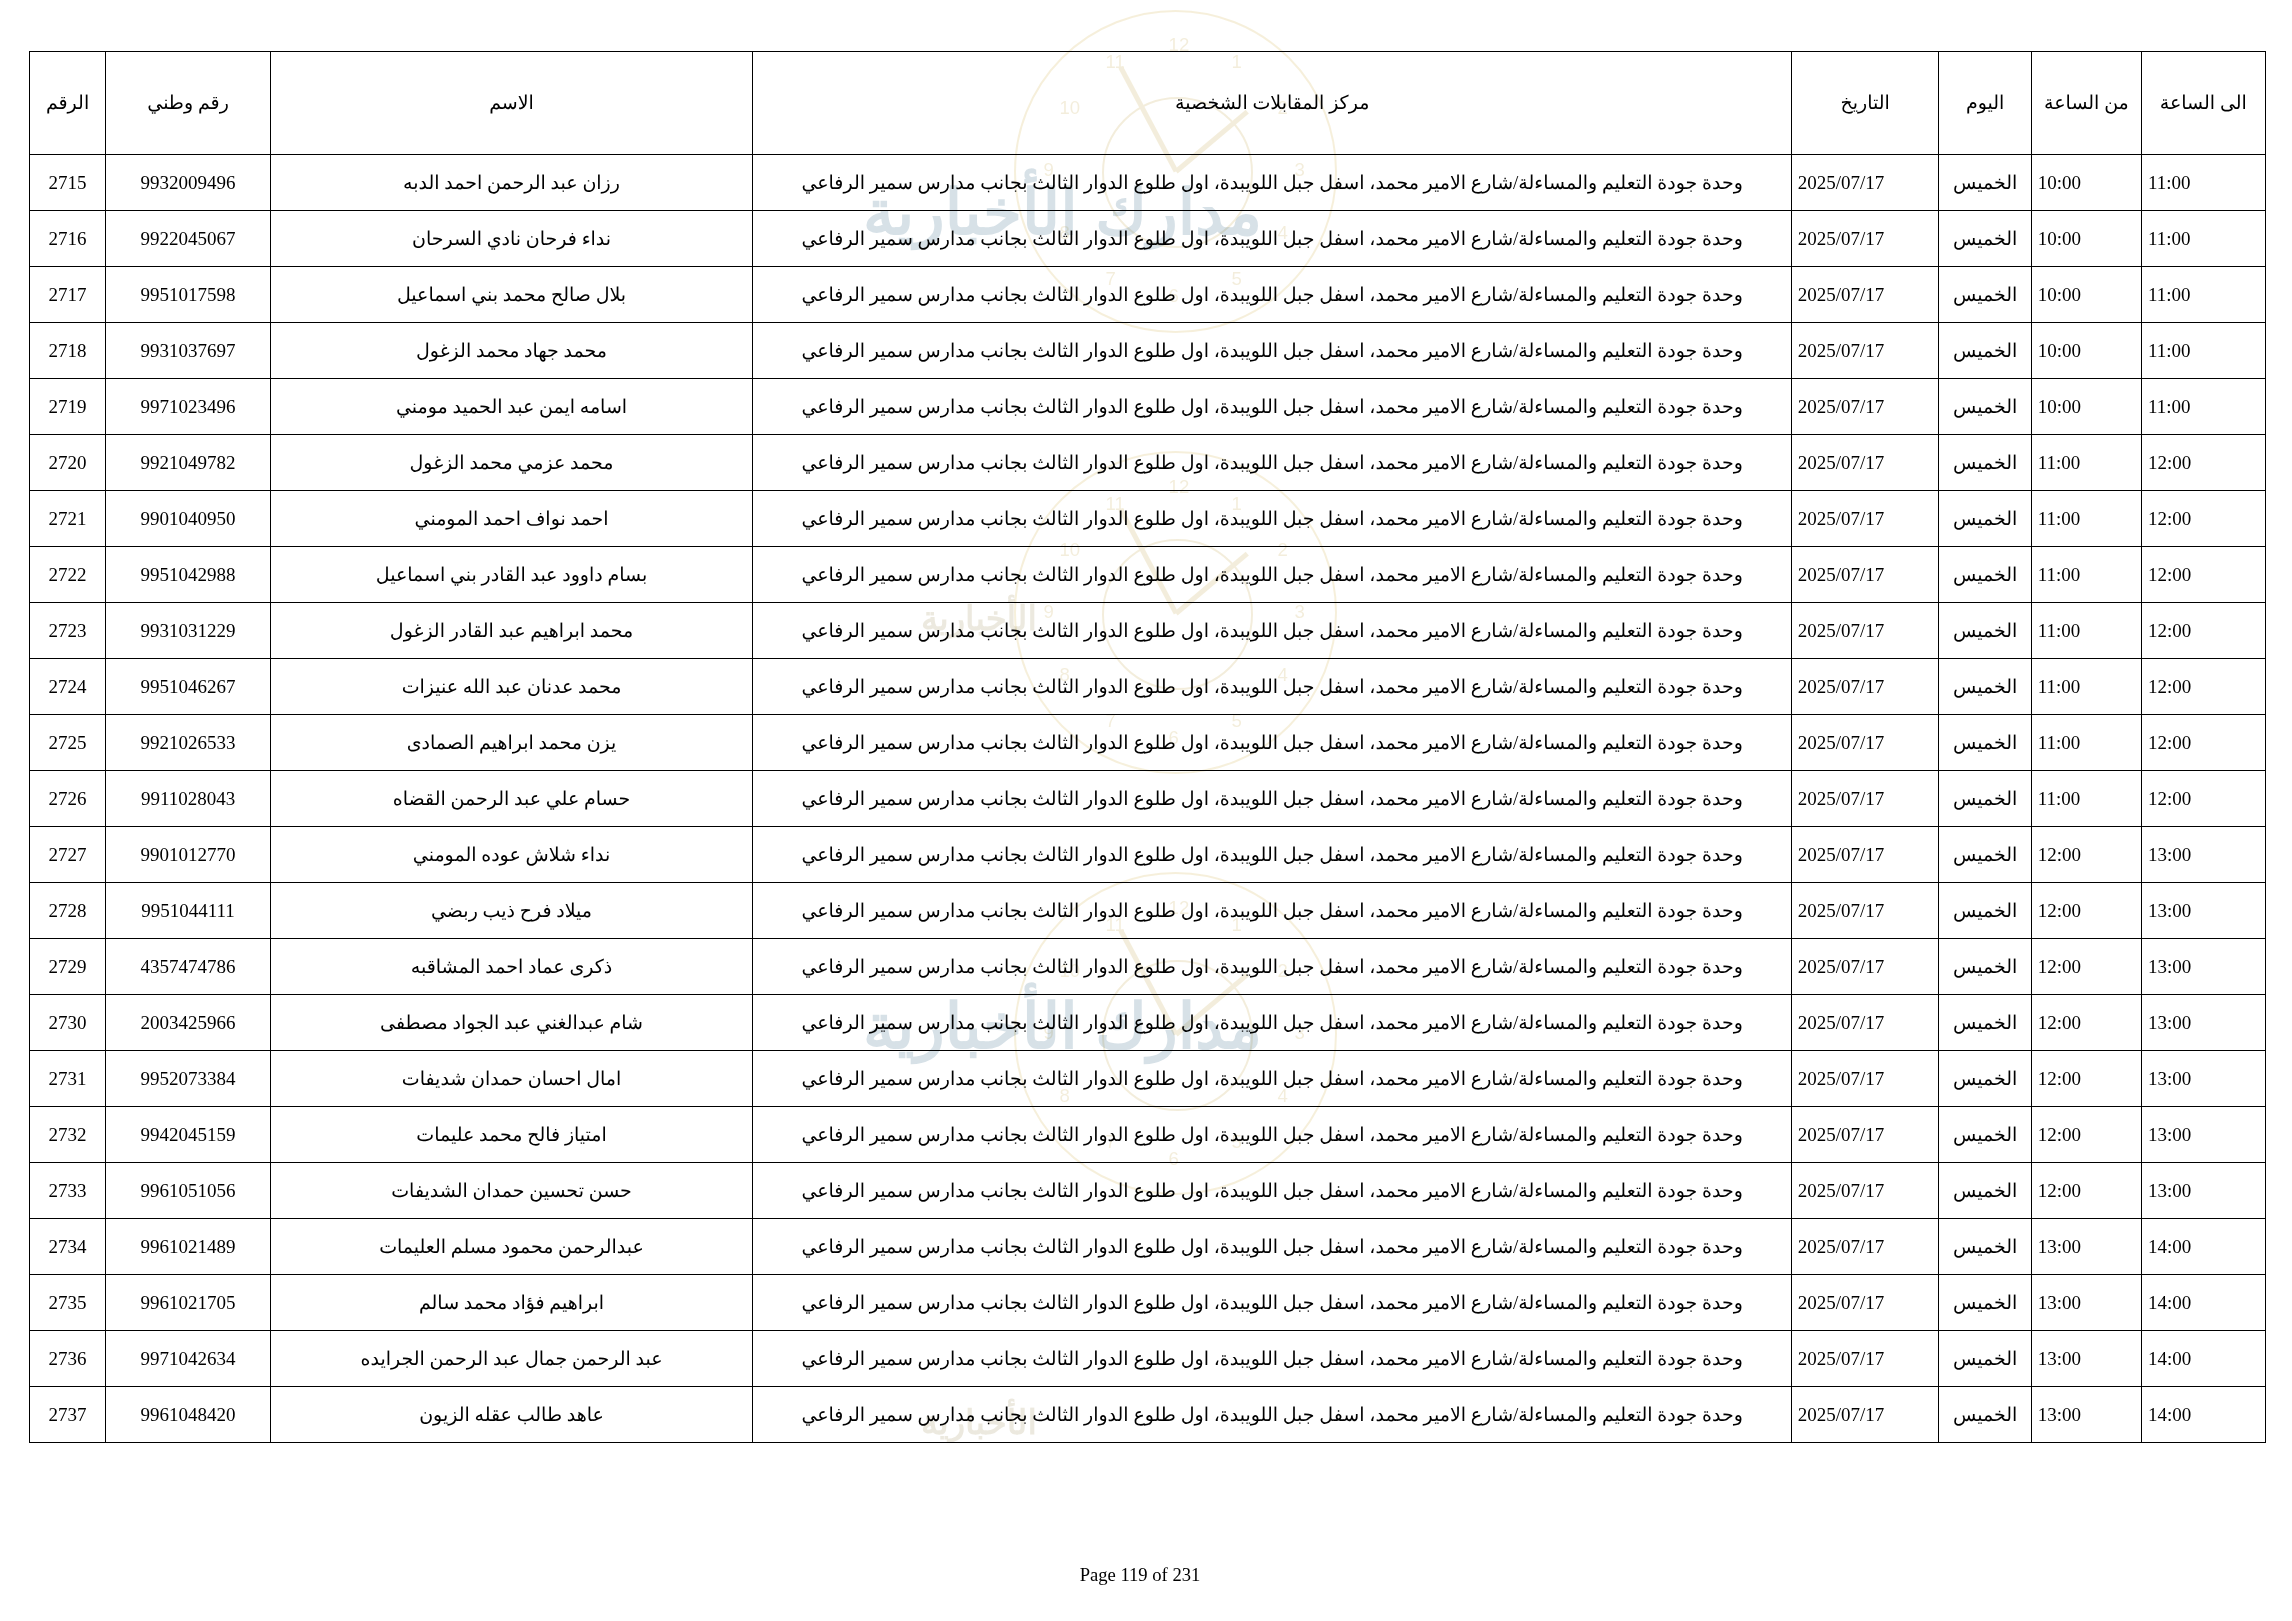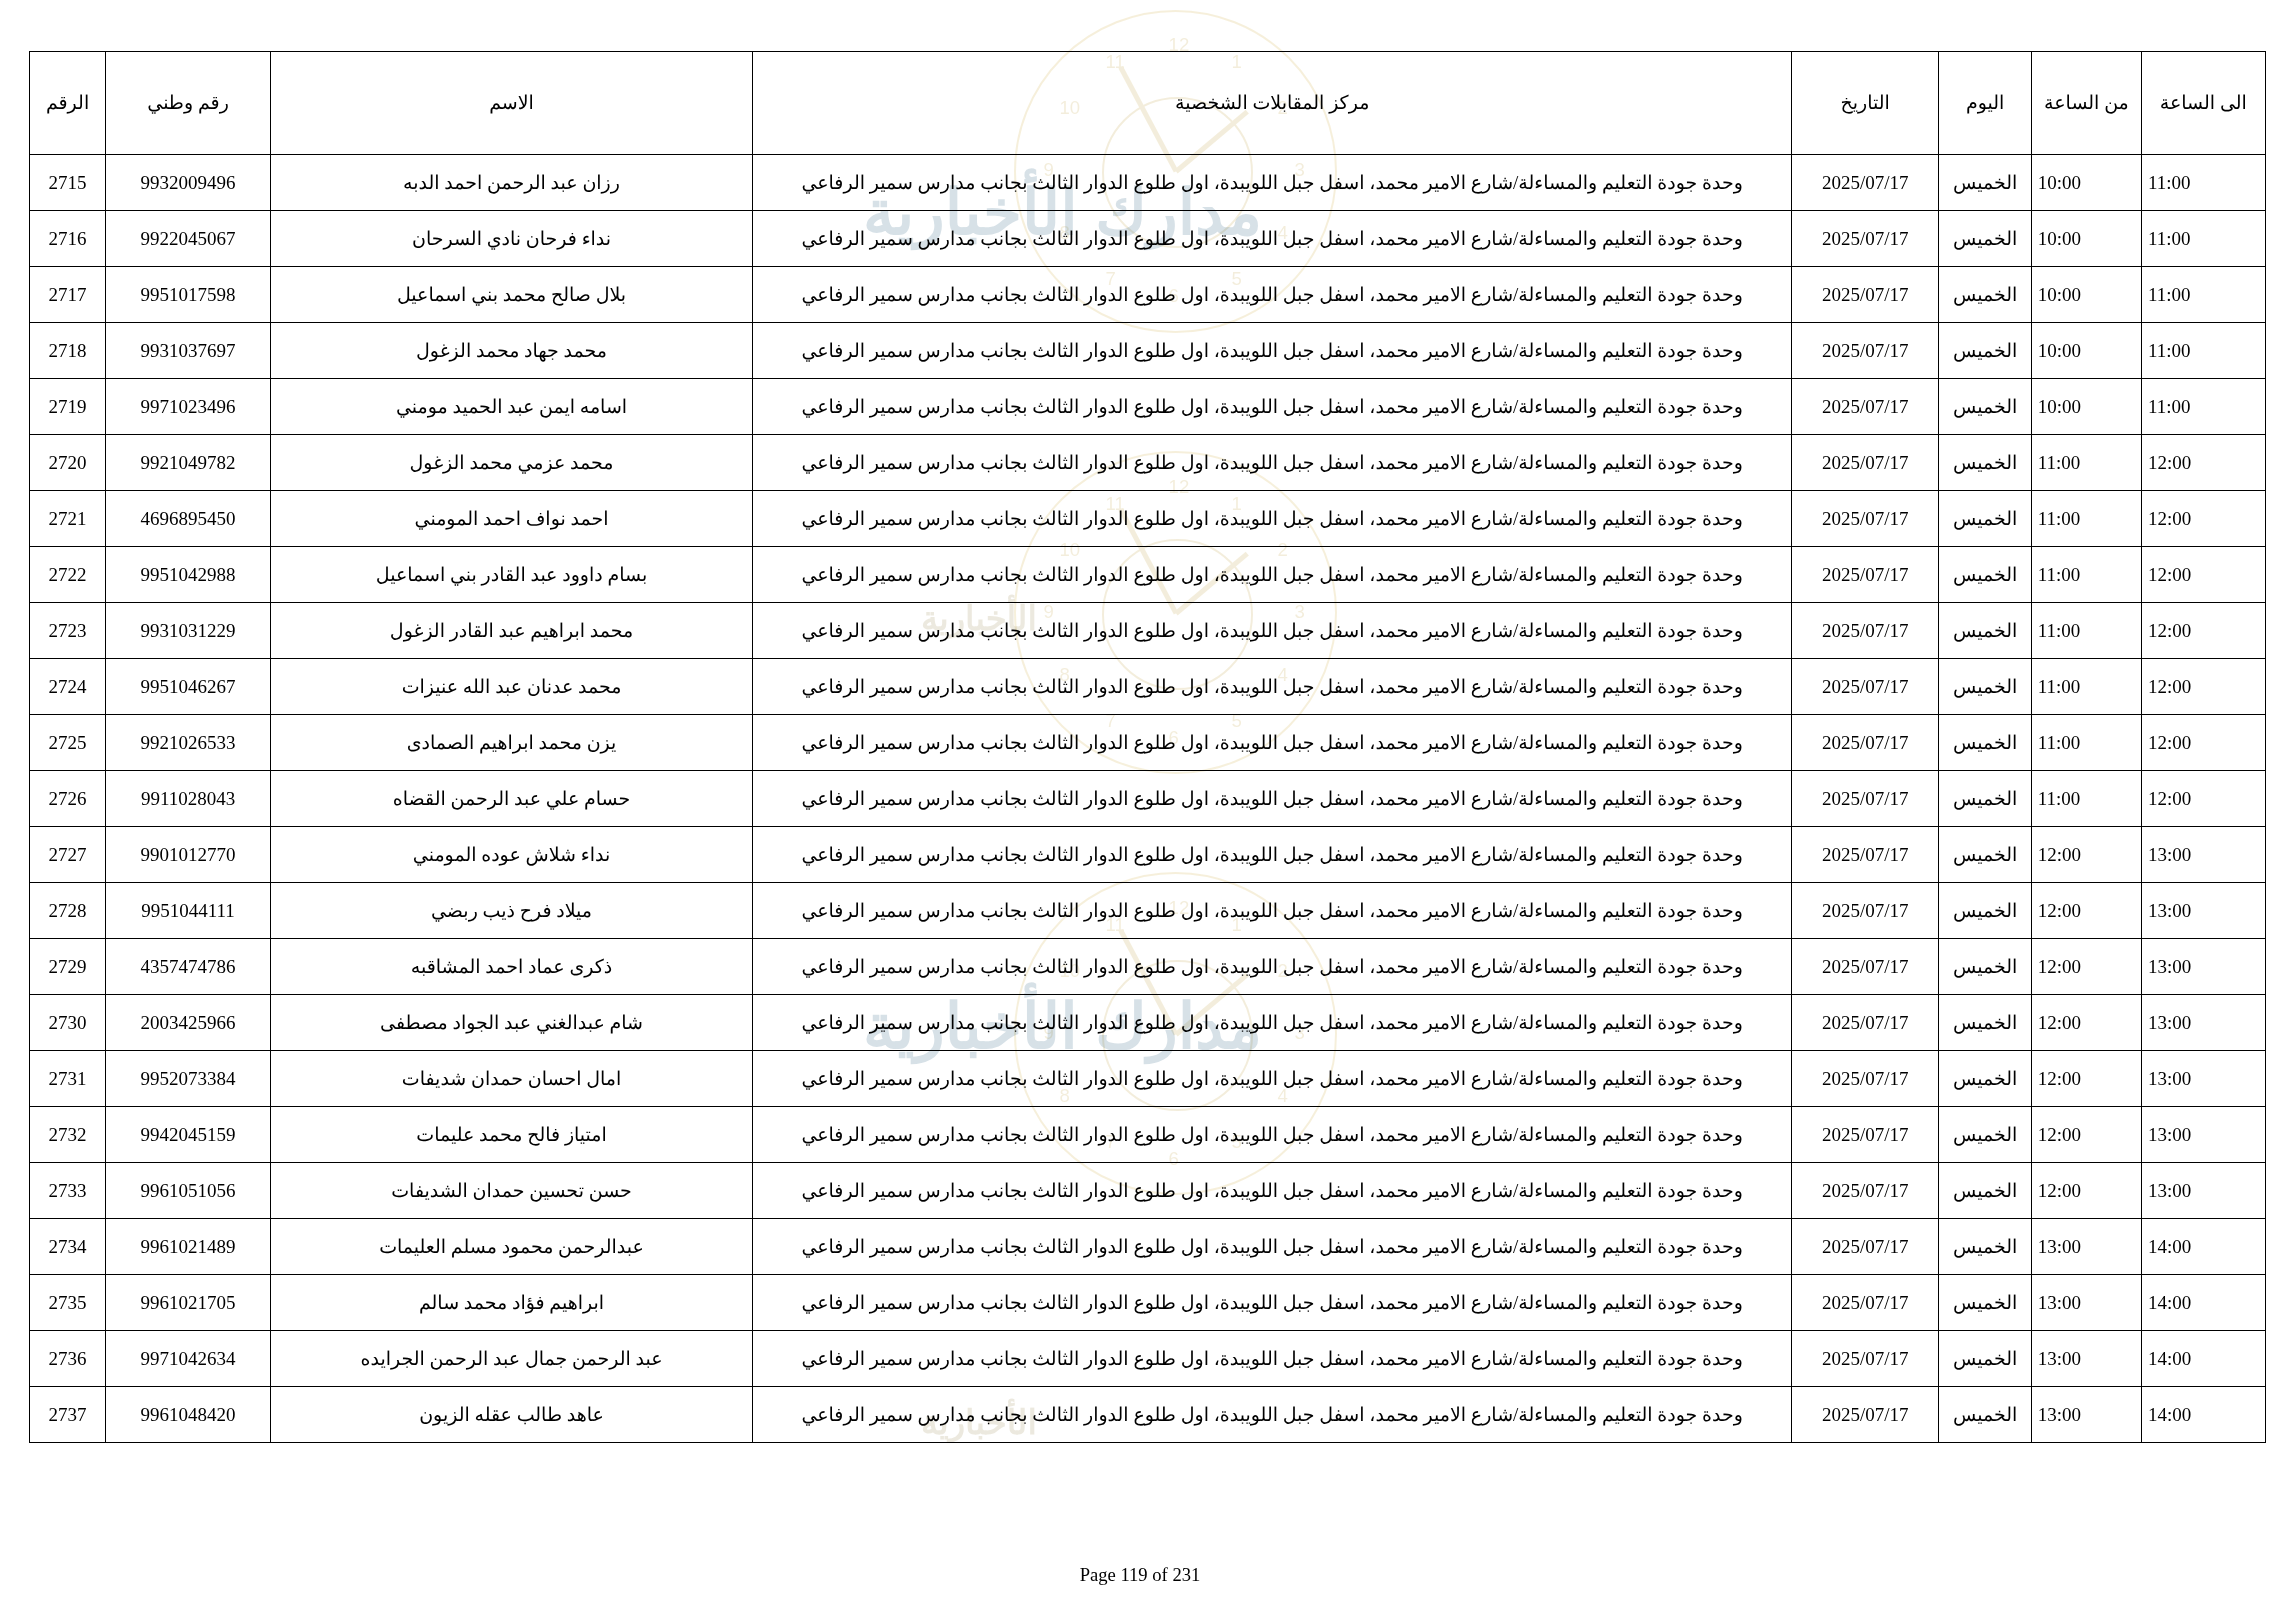--- a/index.html
+++ b/index.html
@@ -102,21 +102,21 @@
   table.sched th {
     font-weight: normal;
     text-align: center;
     height: 98px;
     vertical-align: middle;
   }
   .c-num    { width: 61px;  text-align: center; }
   .c-nat    { width: 145px; text-align: center; }
   .c-name   { width: 451px; text-align: center; }
   .c-center { width: 985px; text-align: center; font-size: 18px; }
-  .c-date   { width: 129px; text-align: center; }
+  .c-date   { width: 129px; text-align: left; }
   .c-day    { width: 76px;  text-align: center; }
   .c-from   { width: 93px;  text-align: left; padding-left: 9.8px; direction: ltr;}
   .c-to     { width: 106px; text-align: left; padding-left: 9.8px; direction: ltr; margin-left: 48px;}
   table.sched td { height: 51px; }
 
   th.c-to, th.c-from { vertical-align: top; padding-top: 5.9px; text-align: right;}
   th.c-day, th.c-date, th.c-name, th.c-nat, th.c-num { vertical-align: top; padding-top: 5.9px; }
   th.c-center { vertical-align: top; padding-top: 5.9px; }
 
   .footer {
@@ -267,21 +267,21 @@
           <td class="c-nat">9921049782</td>
           <td class="c-num">2720</td>
         </tr>
         <tr>
           <td class="c-to">12:00</td>
           <td class="c-from">11:00</td>
           <td class="c-day">الخميس</td>
           <td class="c-date">2025/07/17</td>
           <td class="c-center">وحدة جودة التعليم والمساءلة/شارع الامير محمد، اسفل جبل اللويبدة، اول طلوع الدوار الثالث بجانب مدارس سمير الرفاعي</td>
           <td class="c-name">احمد نواف احمد المومني</td>
-          <td class="c-nat">4696895450</td>
+          <td class="c-nat">9901040950</td>
           <td class="c-num">2721</td>
         </tr>
         <tr>
           <td class="c-to">12:00</td>
           <td class="c-from">11:00</td>
           <td class="c-day">الخميس</td>
           <td class="c-date">2025/07/17</td>
           <td class="c-center">وحدة جودة التعليم والمساءلة/شارع الامير محمد، اسفل جبل اللويبدة، اول طلوع الدوار الثالث بجانب مدارس سمير الرفاعي</td>
           <td class="c-name">بسام داوود عبد القادر بني اسماعيل</td>
           <td class="c-nat">9951042988</td>

